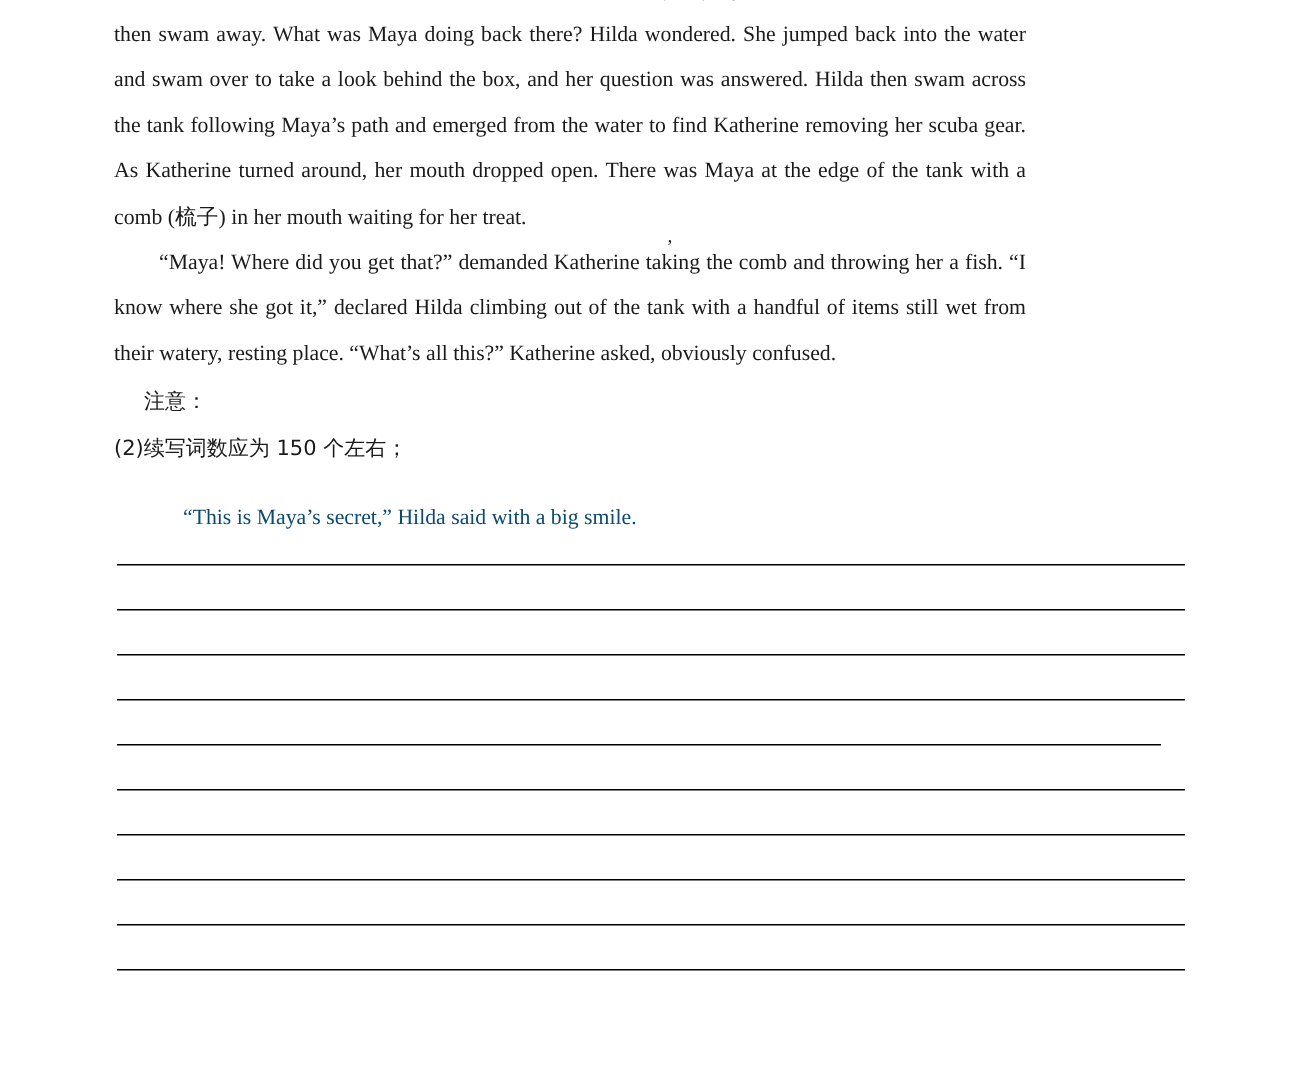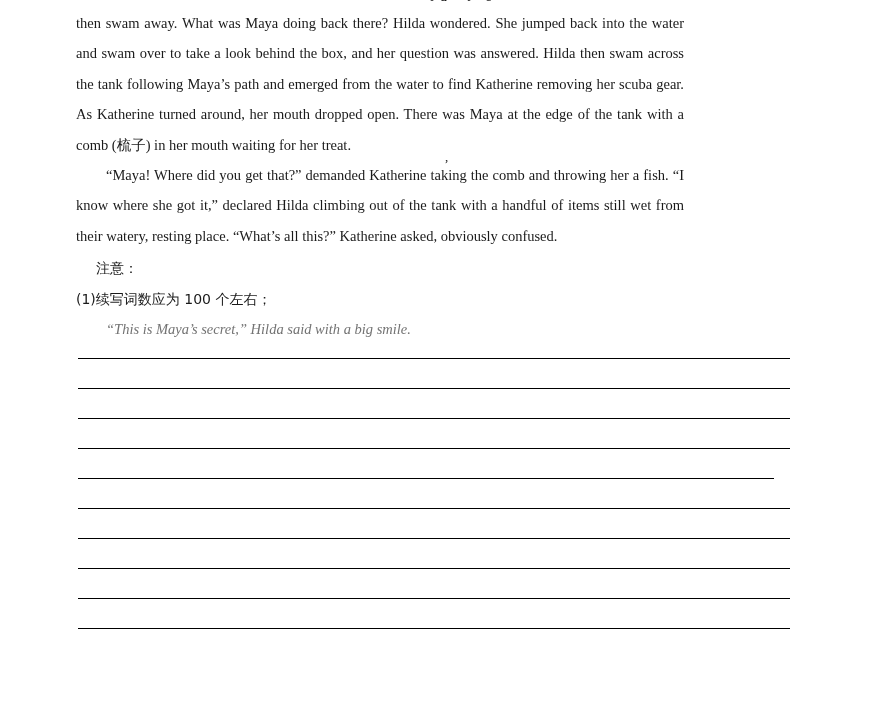--- a/index.html
+++ b/index.html
@@ -60,24 +60,23 @@
     color: #1a1a1a;
     font-family: "DejaVu Sans", sans-serif;
   }
   .note-cn.title {
     margin-top: 2px;
     margin-left: 20px;
   }
   .prompt-line {
     font-size: 14.5px;
     line-height: 30px;
-    margin: 0;
+    margin: 16px;
     text-indent: 30px;
-    color: #737373;
-    font-style: italic;
+    color: #0c4a6e;
   }
   .lines-block {
     margin-top: 14px;
   }
   .w-line {
     height: 1px;
     background: #000000;
     margin-bottom: 29px;
   }
   .w-line.full { width: 712px; margin-left: 2px; }
@@ -112,21 +111,21 @@
     <div class="glyphs">l&nbsp;d&nbsp; &nbsp;&nbsp;t&nbsp;&nbsp; e</div>
   </div>
 
   <p class="para para-1">then swam away. What was Maya doing back there? Hilda wondered. She jumped back into the water and swam over to take a look behind the box, and her question was answered. Hilda then swam across the tank following Maya’s path and emerged from the water to find Katherine removing her scuba gear. As Katherine turned around, her mouth dropped open. There was Maya at the edge of the tank with a comb (梳子) in her mouth waiting for her treat.</p>
 
   <p class="para indent">“Maya! Where did you get that?” demanded Katherine   taking the comb and throwing her a fish. “I know where she got it,” declared Hilda climbing out of the tank with a handful of items still wet from their watery, resting place. “What’s all this?” Katherine asked, obviously confused.</p>
 
   <div class="comma-mark">,</div>
 
   <p class="note-cn title">注意：</p>
-  <p class="note-cn">(1)续写词数应为 100 个左右；</p>
+  <p class="note-cn">(2)续写词数应为 150 个左右；</p>
 
   <p class="prompt-line">“This is Maya’s secret,” Hilda said with a big smile.</p>
 
   <div class="lines-block">
     <div class="w-line full"></div>
     <div class="w-line full"></div>
     <div class="w-line full"></div>
     <div class="w-line full"></div>
     <div class="w-line short"></div>
   </div>

